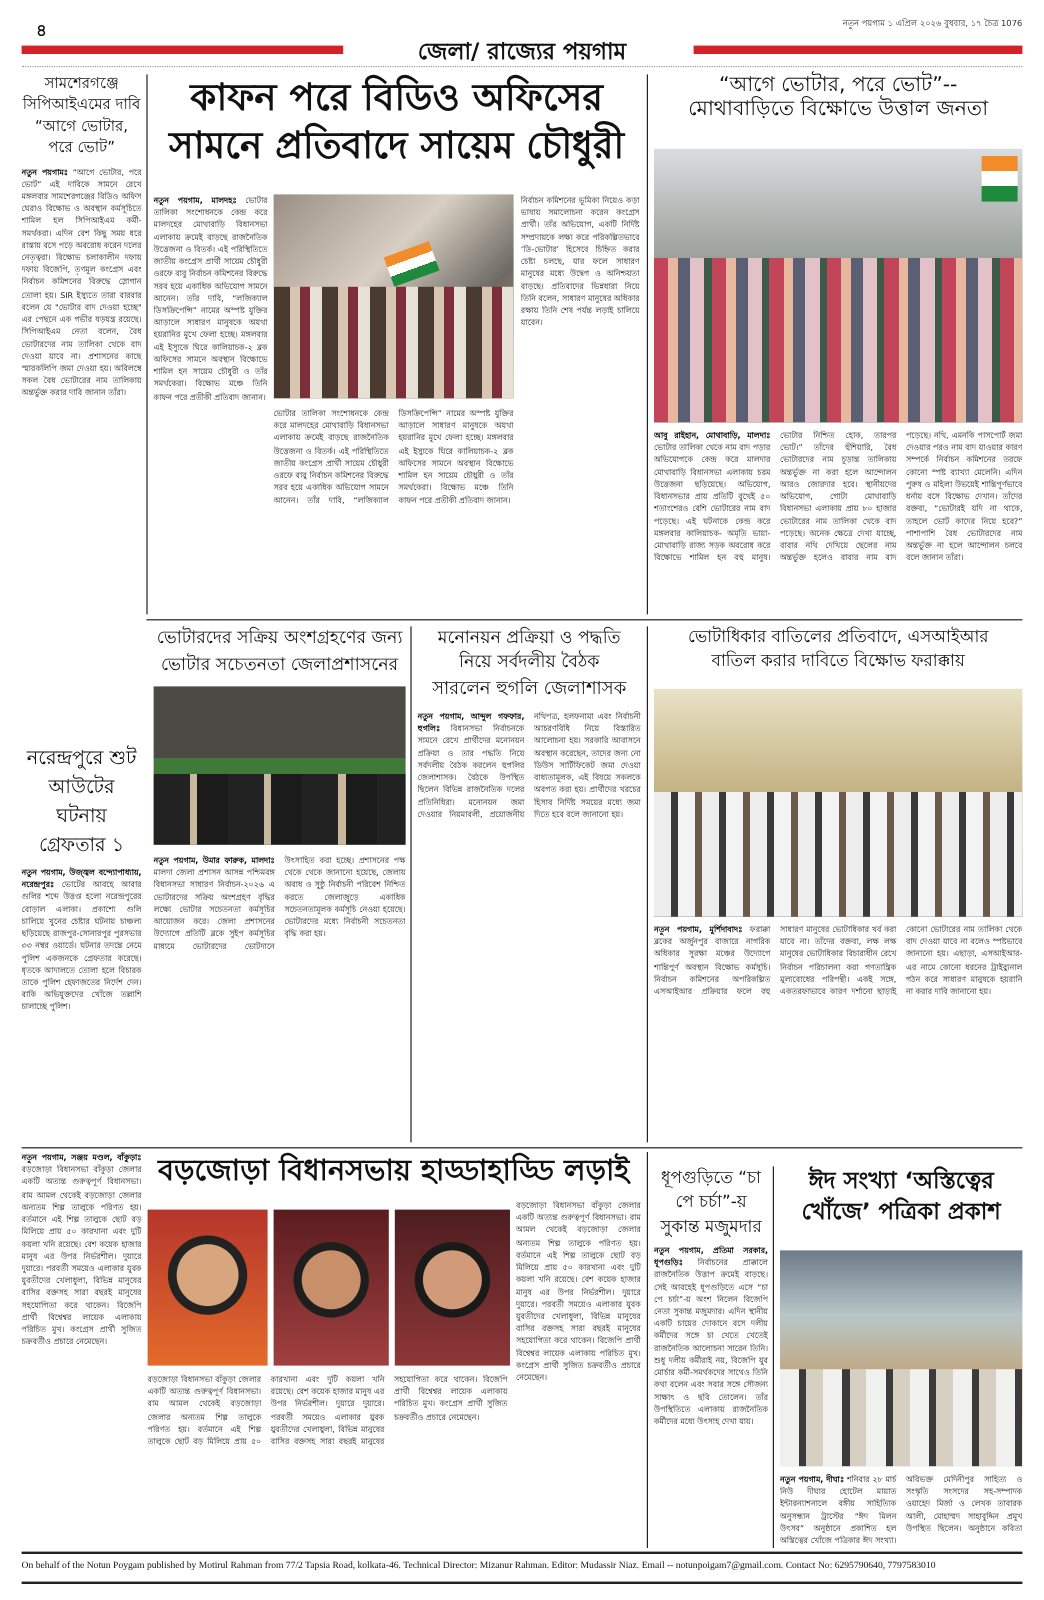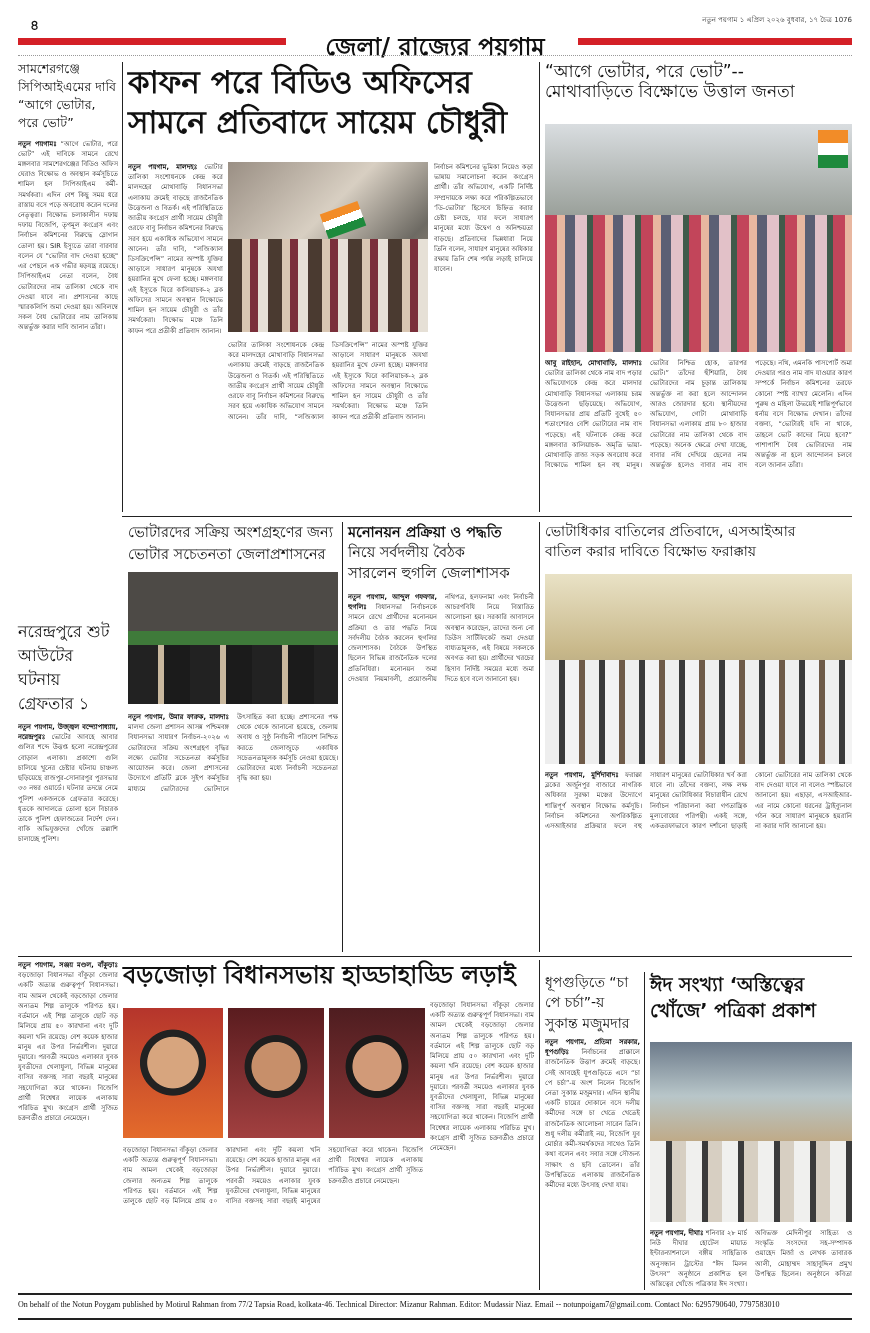--- a/index.html
+++ b/index.html
@@ -1,25 +1,25 @@
 <!DOCTYPE html>
 <html><head>
 <meta charset="utf-8">
 <style>
 *{box-sizing:border-box;margin:0;padding:0}
 body{width:870px;height:1333px;background:#fff;font-family:"DejaVu Sans",sans-serif;color:#111;position:relative;overflow:hidden}
 .abs{position:absolute}
 .pageno{left:30px;top:14px;font-size:14px;font-weight:bold;font-family:"DejaVu Serif",serif}
 .dateline{right:18px;top:14px;font-size:7px;color:#333}
 .redbar{height:7px;background:#d42027}
-.masthead{left:300px;top:28px;width:270px;text-align:center;font-size:24px;font-weight:bold}
+.masthead{left:300px;top:28px;width:270px;text-align:center;font-size:19px;font-weight:bold}
 .dotline{border-top:1px dotted #999}
 .vline{border-left:1px solid #222}
 .hline{border-top:1px solid #222}
-.hd{font-weight:bold;line-height:1.15}
+.hd{font-weight:bold;text-align:center;line-height:1.15}
 .body{font-size:6.6px;line-height:1.55;text-align:justify;color:#222;overflow:hidden}
 .body b{color:#000}
 .cols2{column-count:2;column-gap:8px}
 .cols3{column-count:3;column-gap:8px}
 .photo{background:linear-gradient(135deg,#9a8f84,#d8cfc2 40%,#6d6a63 70%,#b9a48c);overflow:hidden}
 .photo .flag{position:absolute;width:40px;height:26px;background:linear-gradient(#f28c28 33%,#fff 33%,#fff 66%,#1d8a3c 66%)}
 .crowd{position:absolute;left:0;right:0;bottom:0;height:55%;background:repeating-linear-gradient(90deg,#4a3a30 0 14px,#d9c6b2 14px 22px,#7a2f3a 22px 30px,#e6e0d6 30px 40px)}
 .portrait{background:radial-gradient(circle at 50% 42%,#d7a57e 0 28%,#222 29% 36%,transparent 37%),linear-gradient(#b5352c,#e46b2b)}
 .portrait.p2{background:radial-gradient(circle at 50% 45%,#c78f6a 0 28%,#1e1e1e 29% 36%,transparent 37%),linear-gradient(#5a1c1f,#a24040)}
 .portrait.p3{background:radial-gradient(circle at 50% 45%,#d19a78 0 28%,#1a1a1a 29% 36%,transparent 37%),linear-gradient(#4e1d20,#8e3737)}
@@ -94,21 +94,21 @@
     <div class="crowd" style="height:45%;background:repeating-linear-gradient(90deg,#222 0 30px,#c9b89e 30px 36px,#1b1b1b 36px 62px)"></div>
   </div>
   <div class="body cols2" style="position:absolute;left:0;top:190px;width:210px;height:240px">
     <b>নতুন পয়গাম, উমার ফারুক, মালদাঃ</b>
     <span>মালদা জেলা প্রশাসন আসন্ন পশ্চিমবঙ্গ বিধানসভা সাধারণ নির্বাচন-২০২৬ এ ভোটারদের সক্রিয় অংশগ্রহণ বৃদ্ধির লক্ষ্যে ভোটার সচেতনতা কর্মসূচির আয়োজন করে। জেলা প্রশাসনের উদ্যোগে প্রতিটি ব্লকে সুইপ কর্মসূচির মাধ্যমে ভোটারদের ভোটদানে উৎসাহিত করা হচ্ছে। প্রশাসনের পক্ষ থেকে থেকে জানানো হয়েছে, জেলায় অবাধ ও সুষ্ঠু নির্বাচনী পরিবেশ নিশ্চিত করতে জেলাজুড়ে একাধিক সচেতনতামূলক কর্মসূচি নেওয়া হয়েছে। ভোটারদের মধ্যে নির্বাচনী সচেতনতা বৃদ্ধি করা হয়।</span>
   </div>
 </section>
 <div class="abs vline" style="left:342px;top:522px;height:430px"></div>
 
 <section class="abs" style="left:348px;top:522px;width:186px;height:430px">
-  <h2 class="hd" style="font-size:14.5px;font-weight:bold;line-height:1.4">মনোনয়ন প্রক্রিয়া ও পদ্ধতি</h2>
+  <h2 class="hd" style="font-size:14.5px;font-weight:normal;line-height:1.4">মনোনয়ন প্রক্রিয়া ও পদ্ধতি</h2>
   <h2 class="hd" style="font-size:14.5px;font-weight:normal;line-height:1.4">নিয়ে সর্বদলীয় বৈঠক</h2>
   <h2 class="hd" style="font-size:15px;font-weight:normal;line-height:1.4">সারলেন হুগলি জেলাশাসক</h2>
   <div class="body cols2" style="position:absolute;left:0;top:70px;width:186px;height:360px">
     <b>নতুন পয়গাম, আব্দুল গফফার, হুগলিঃ</b>
     <span>বিধানসভা নির্বাচনকে সামনে রেখে প্রার্থীদের মনোনয়ন প্রক্রিয়া ও তার পদ্ধতি নিয়ে সর্বদলীয় বৈঠক করলেন হুগলির জেলাশাসক। বৈঠকে উপস্থিত ছিলেন বিভিন্ন রাজনৈতিক দলের প্রতিনিধিরা। মনোনয়ন জমা দেওয়ার নিয়মাবলী, প্রয়োজনীয় নথিপত্র, হলফনামা এবং নির্বাচনী আচরণবিধি নিয়ে বিস্তারিত আলোচনা হয়। সরকারি আবাসনে অবস্থান করেছেন, তাদের জন্য নো ডিউস সার্টিফিকেট জমা দেওয়া বাধ্যতামূলক, এই বিষয়ে সকলকে অবগত করা হয়। প্রার্থীদের খরচের হিসাব নির্দিষ্ট সময়ের মধ্যে জমা দিতে হবে বলে জানানো হয়।</span>
   </div>
 </section>
 <div class="abs vline" style="left:539px;top:522px;height:430px"></div>
 
 <section class="abs" style="left:545px;top:522px;width:307px;height:430px">

